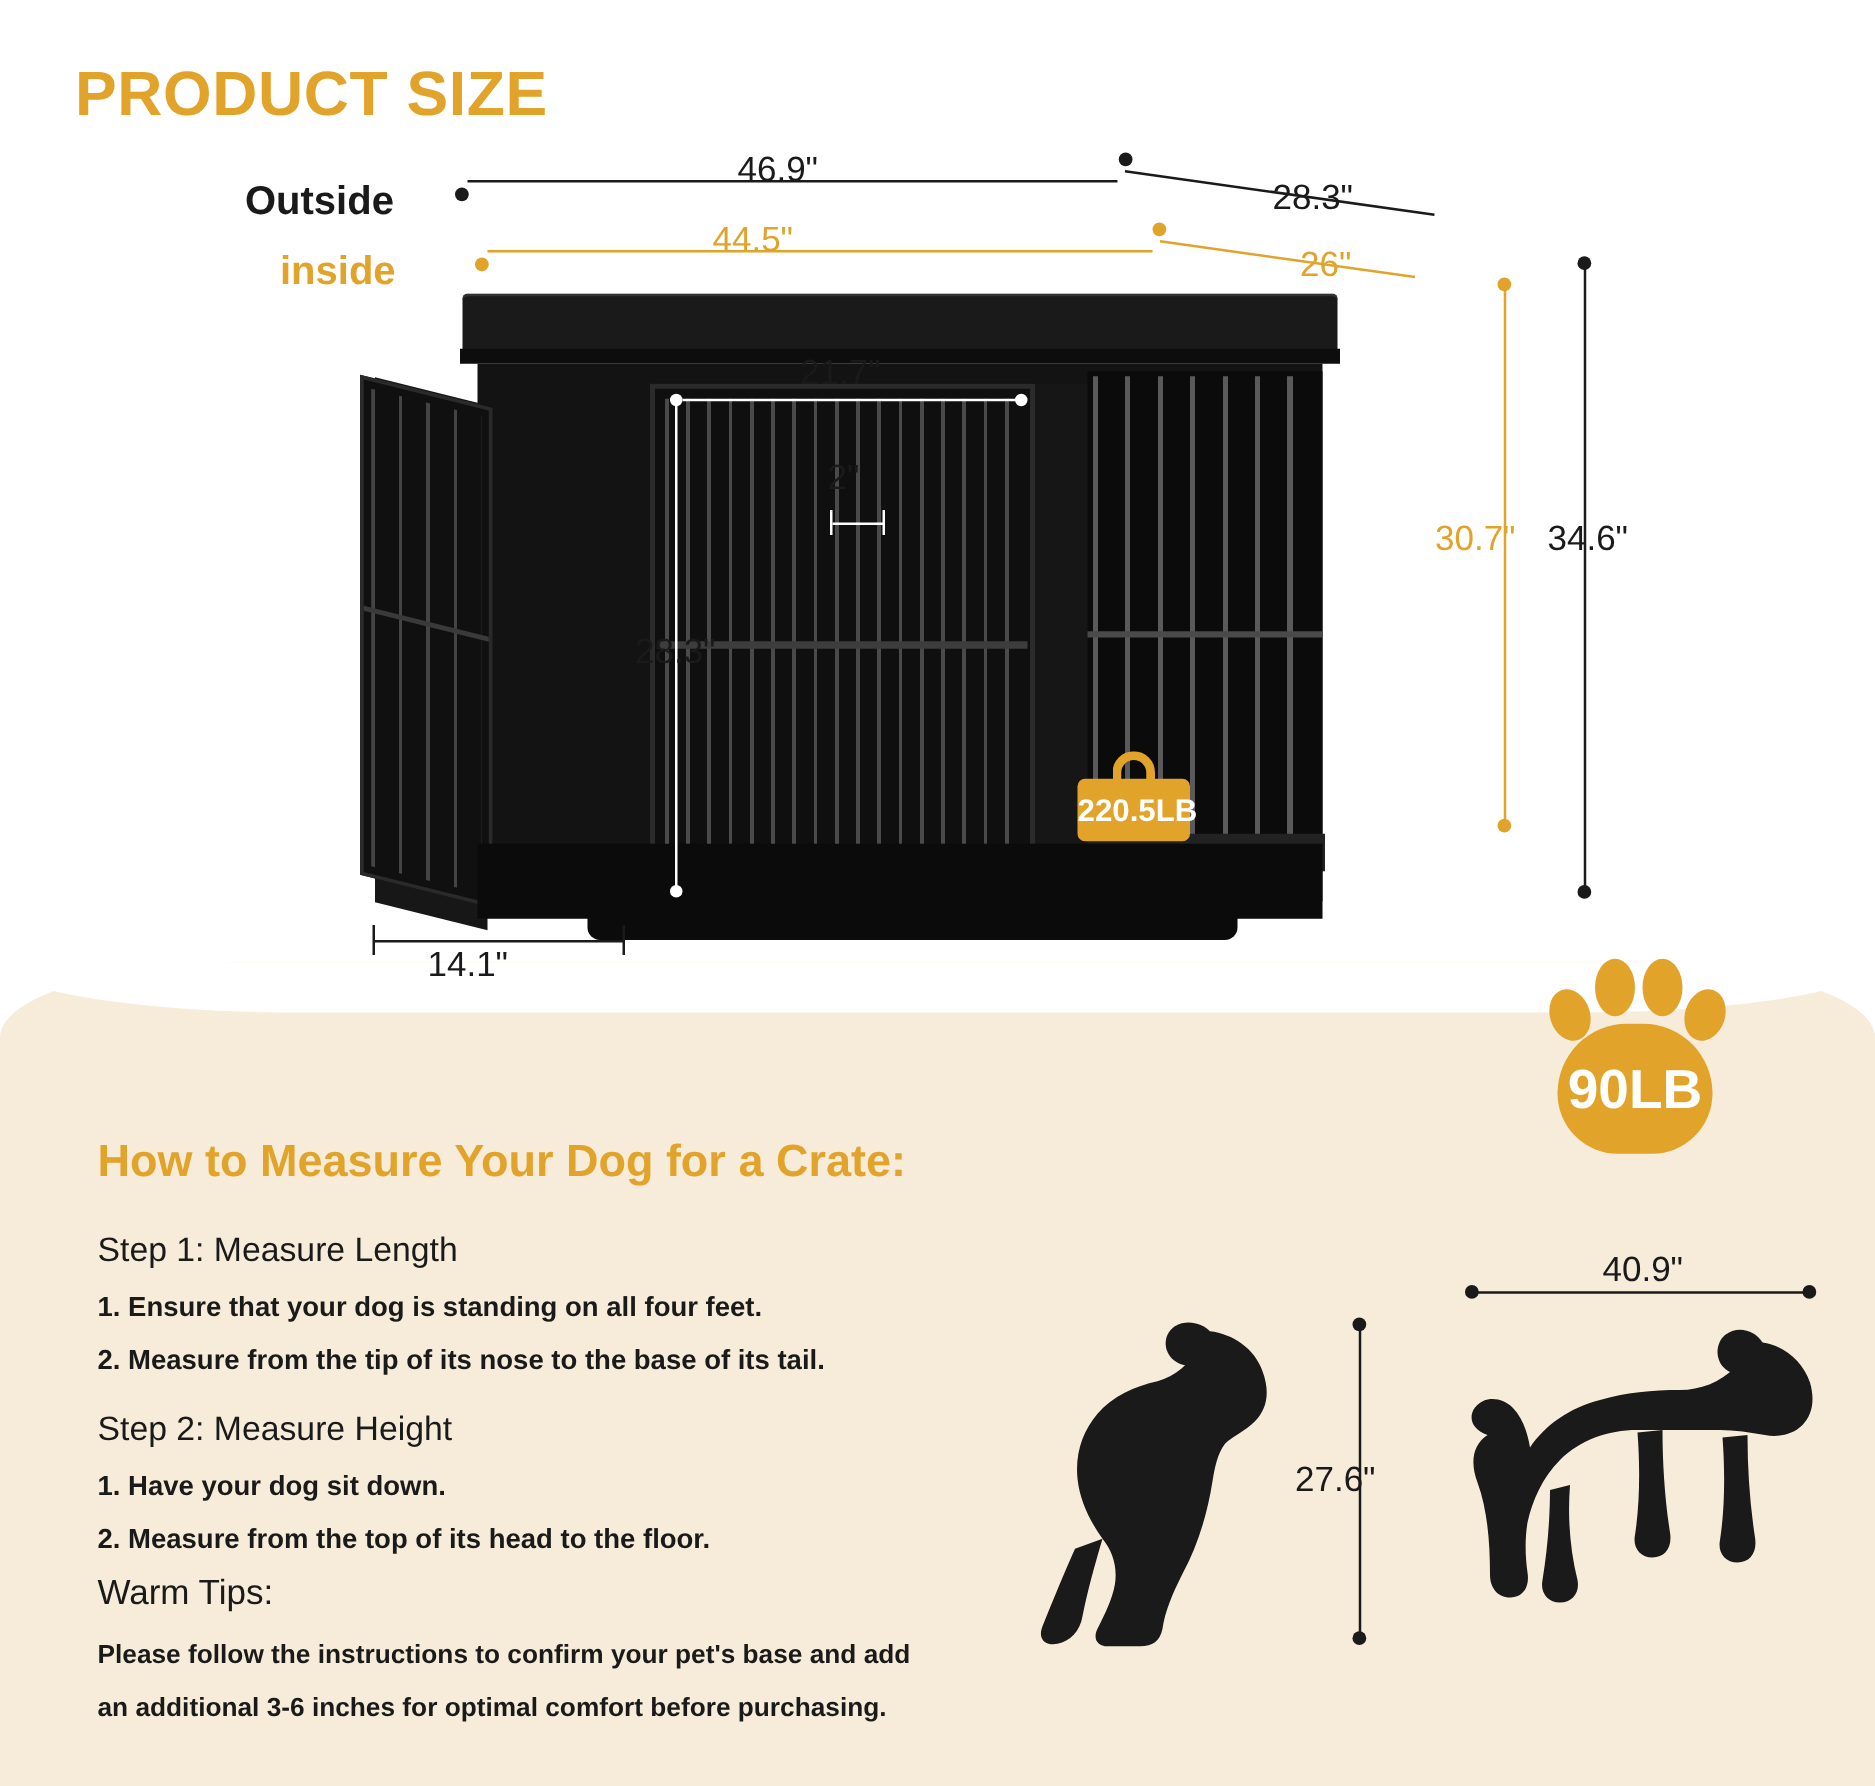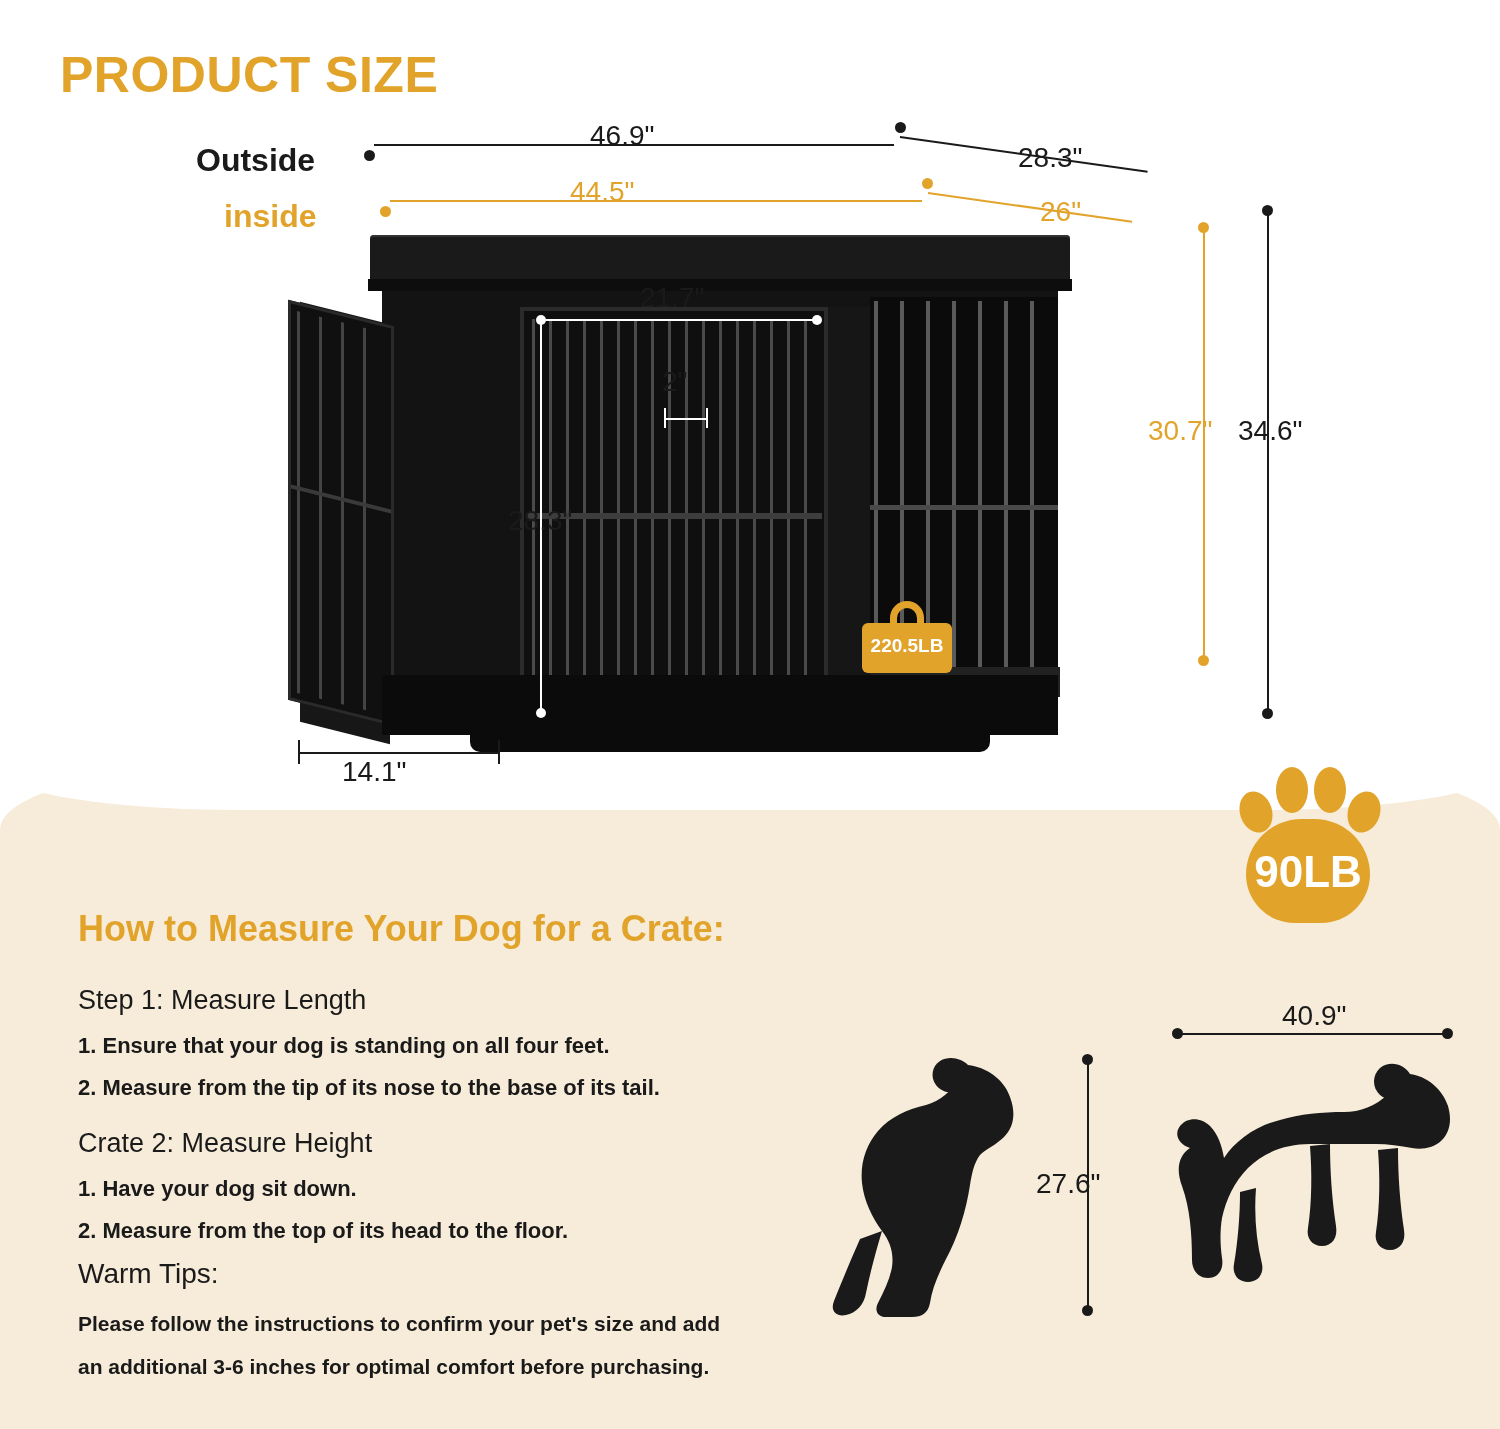--- a/index.html
+++ b/index.html
@@ -276,21 +276,21 @@
     border-bottom: none;
     border-radius: 18px 18px 0 0;
     box-sizing: border-box;
   }
   .weight-badge .txt {
     position: absolute;
     left: 0; top: 40px;
     width: 90px;
     text-align: center;
     color: #ffffff;
-    font-size: 19px;
+    font-size: 25px;
     font-weight: bold;
   }
 
   .paw {
     position: absolute;
     left: 1232px;
     top: 765px;
     width: 152px;
     height: 160px;
   }
@@ -470,26 +470,26 @@
     <div class="pad"></div>
     <div class="txt">90LB</div>
   </div>
 
   <div class="howto-title">How to Measure Your Dog for a Crate:</div>
 
   <div class="step-head" style="top:985px;">Step 1: Measure Length</div>
   <div class="step-line" style="top:1033px;">1. Ensure that your dog is standing on all four feet.</div>
   <div class="step-line" style="top:1075px;">2. Measure from the tip of its nose to the base of its tail.</div>
 
-  <div class="step-head" style="top:1128px;">Crate 2: Measure Height</div>
+  <div class="step-head" style="top:1128px;">Step 2: Measure Height</div>
   <div class="step-line" style="top:1176px;">1. Have your dog sit down.</div>
   <div class="step-line" style="top:1218px;">2. Measure from the top of its head to the floor.</div>
 
   <div class="tips-head">Warm Tips:</div>
-  <div class="tips-line" style="top:1312px;">Please follow the instructions to confirm your pet's size and add</div>
+  <div class="tips-line" style="top:1312px;">Please follow the instructions to confirm your pet's base and add</div>
   <div class="tips-line" style="top:1355px;">an additional 3-6 inches for optimal comfort before purchasing.</div>
 
   <div class="dog-sit">
     <svg class="sil" viewBox="0 0 270 280" width="270" height="280" aria-hidden="true">
       <path d="M178 20 C196 22 214 34 220 52 C226 68 224 82 214 92 C206 100 196 104 190 110
                C184 118 182 128 180 140 C176 166 168 192 156 214 C148 230 142 244 140 258
                C138 268 132 272 122 272 L96 272 C88 272 84 266 88 258 C94 246 100 234 102 222
                C104 208 100 196 92 186 C82 172 74 156 72 138 C70 118 76 100 88 86
                C100 72 118 64 136 60 C150 56 162 46 168 34 C171 27 174 21 178 20 Z"></path>
       <path d="M178 20 C172 14 160 10 150 16 C142 21 140 32 146 40 C152 48 164 50 172 44 Z"></path>

